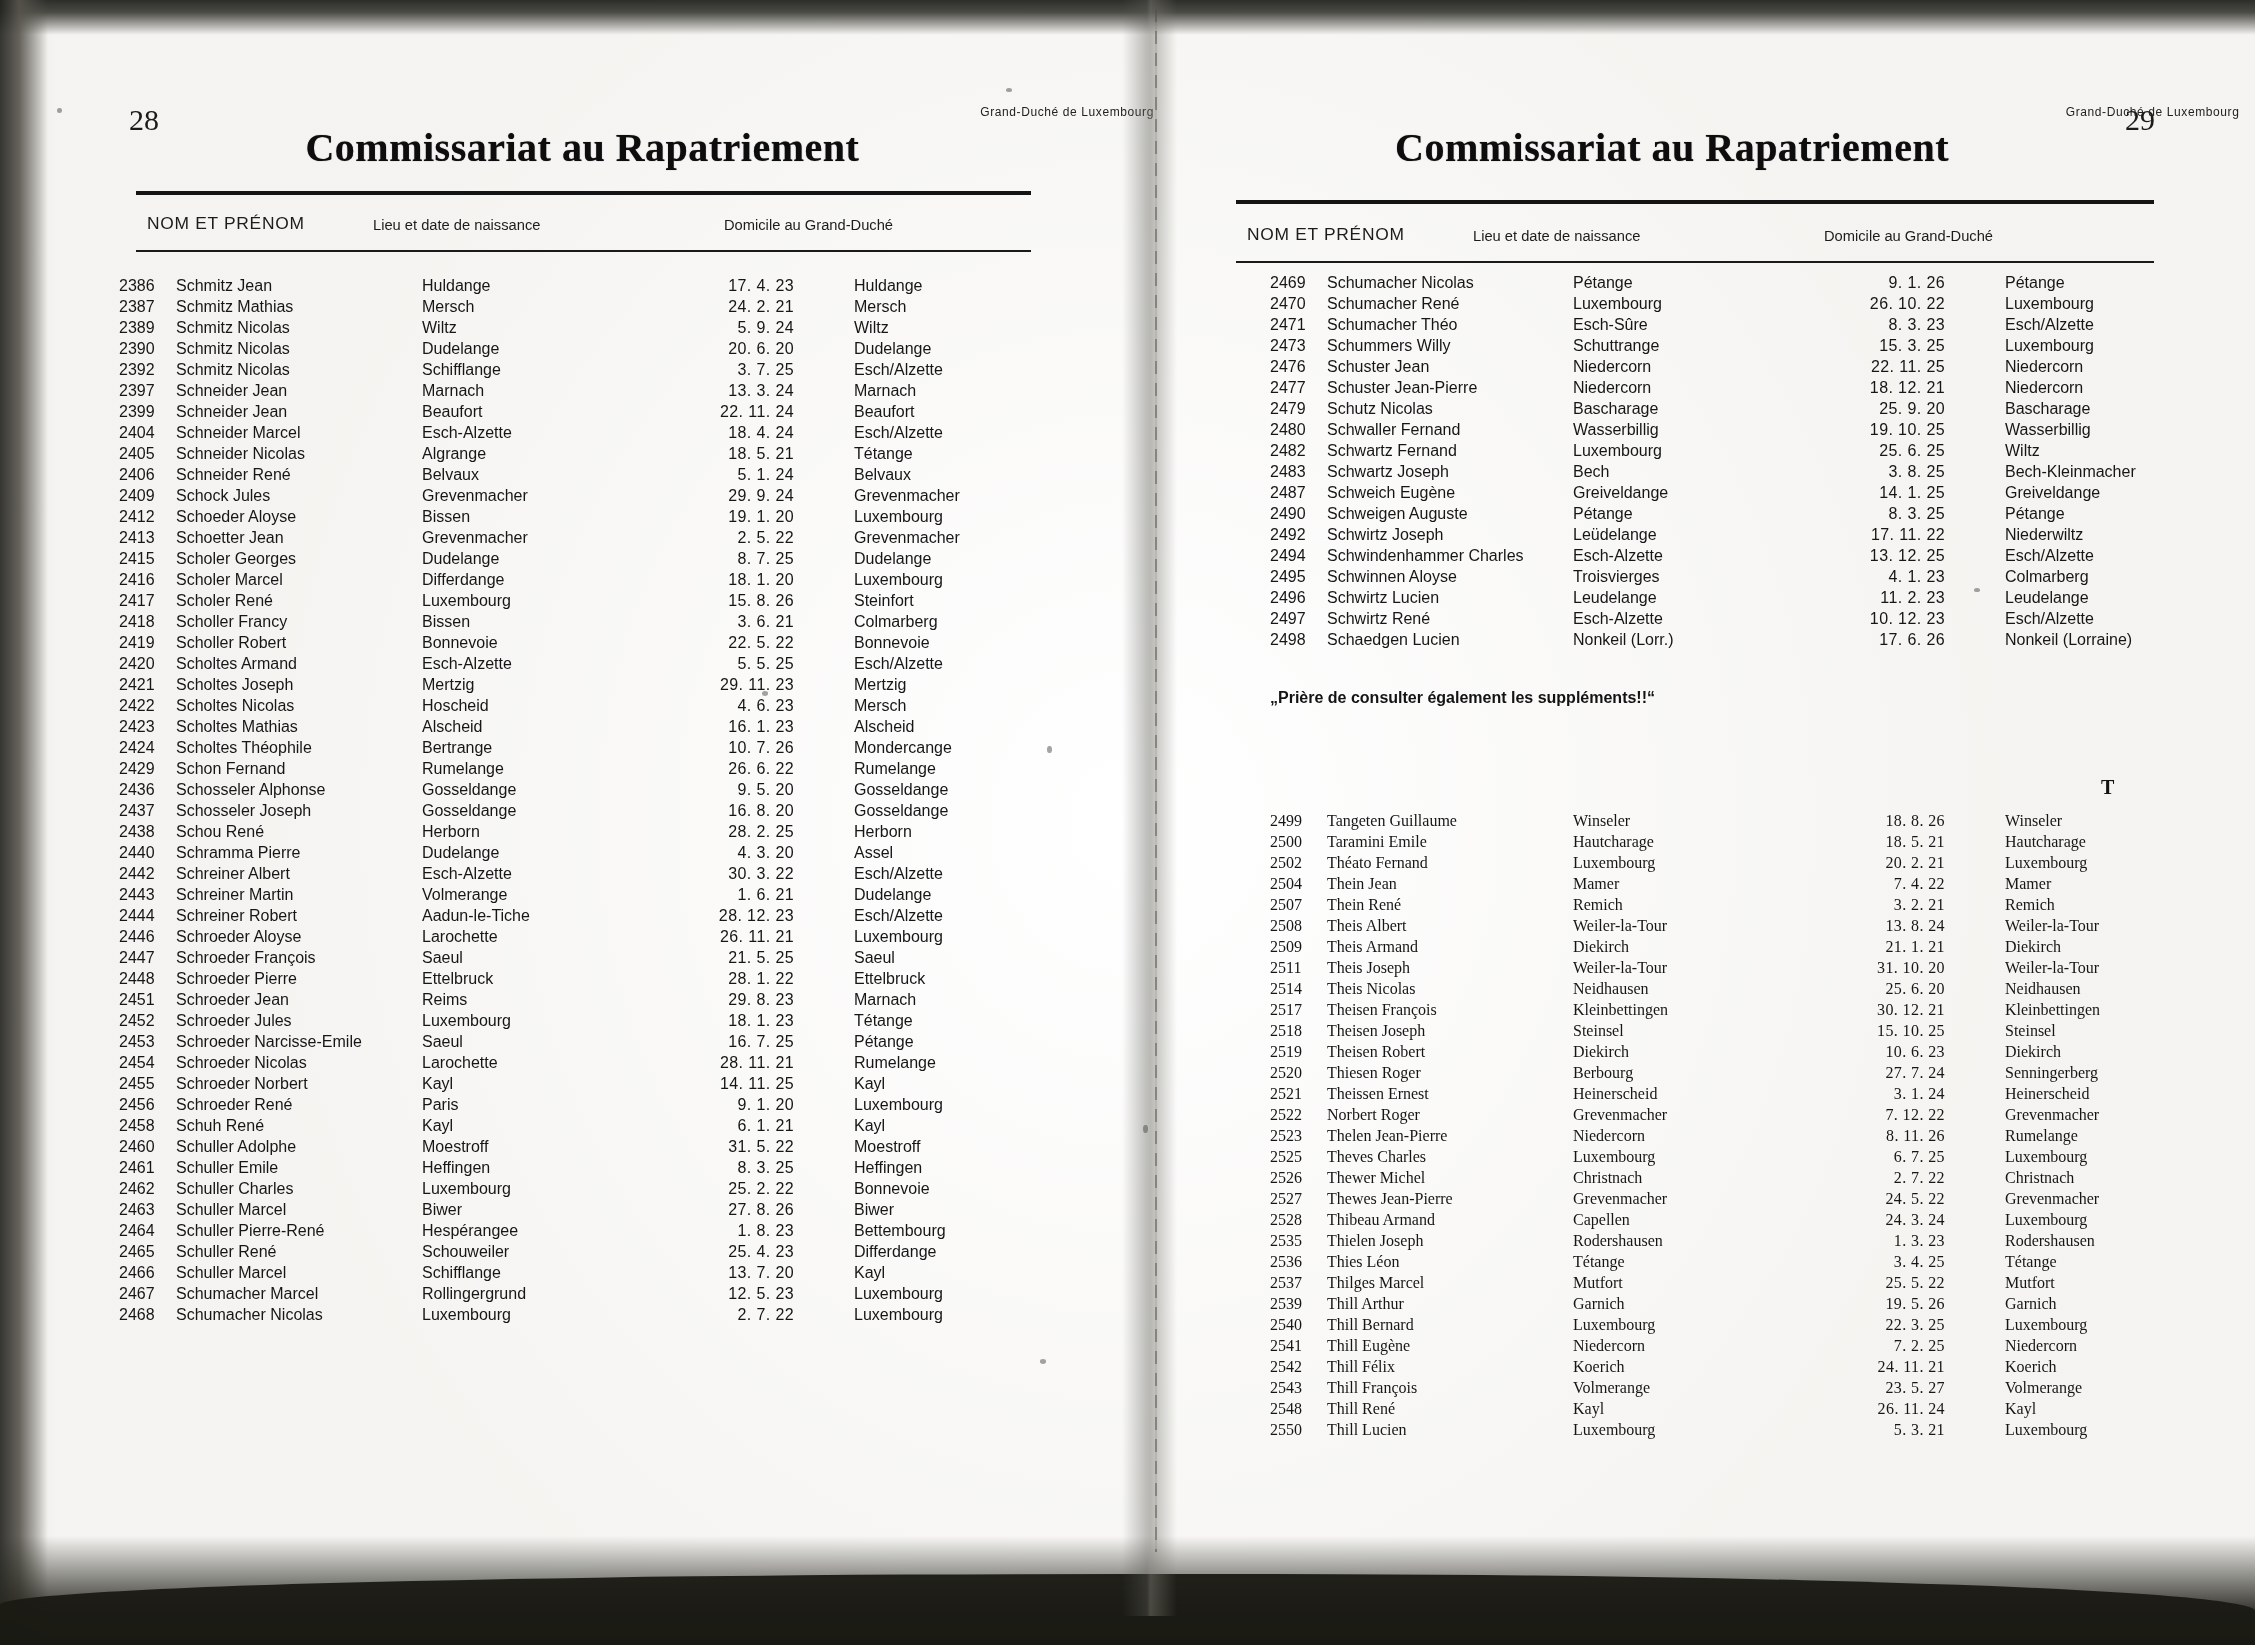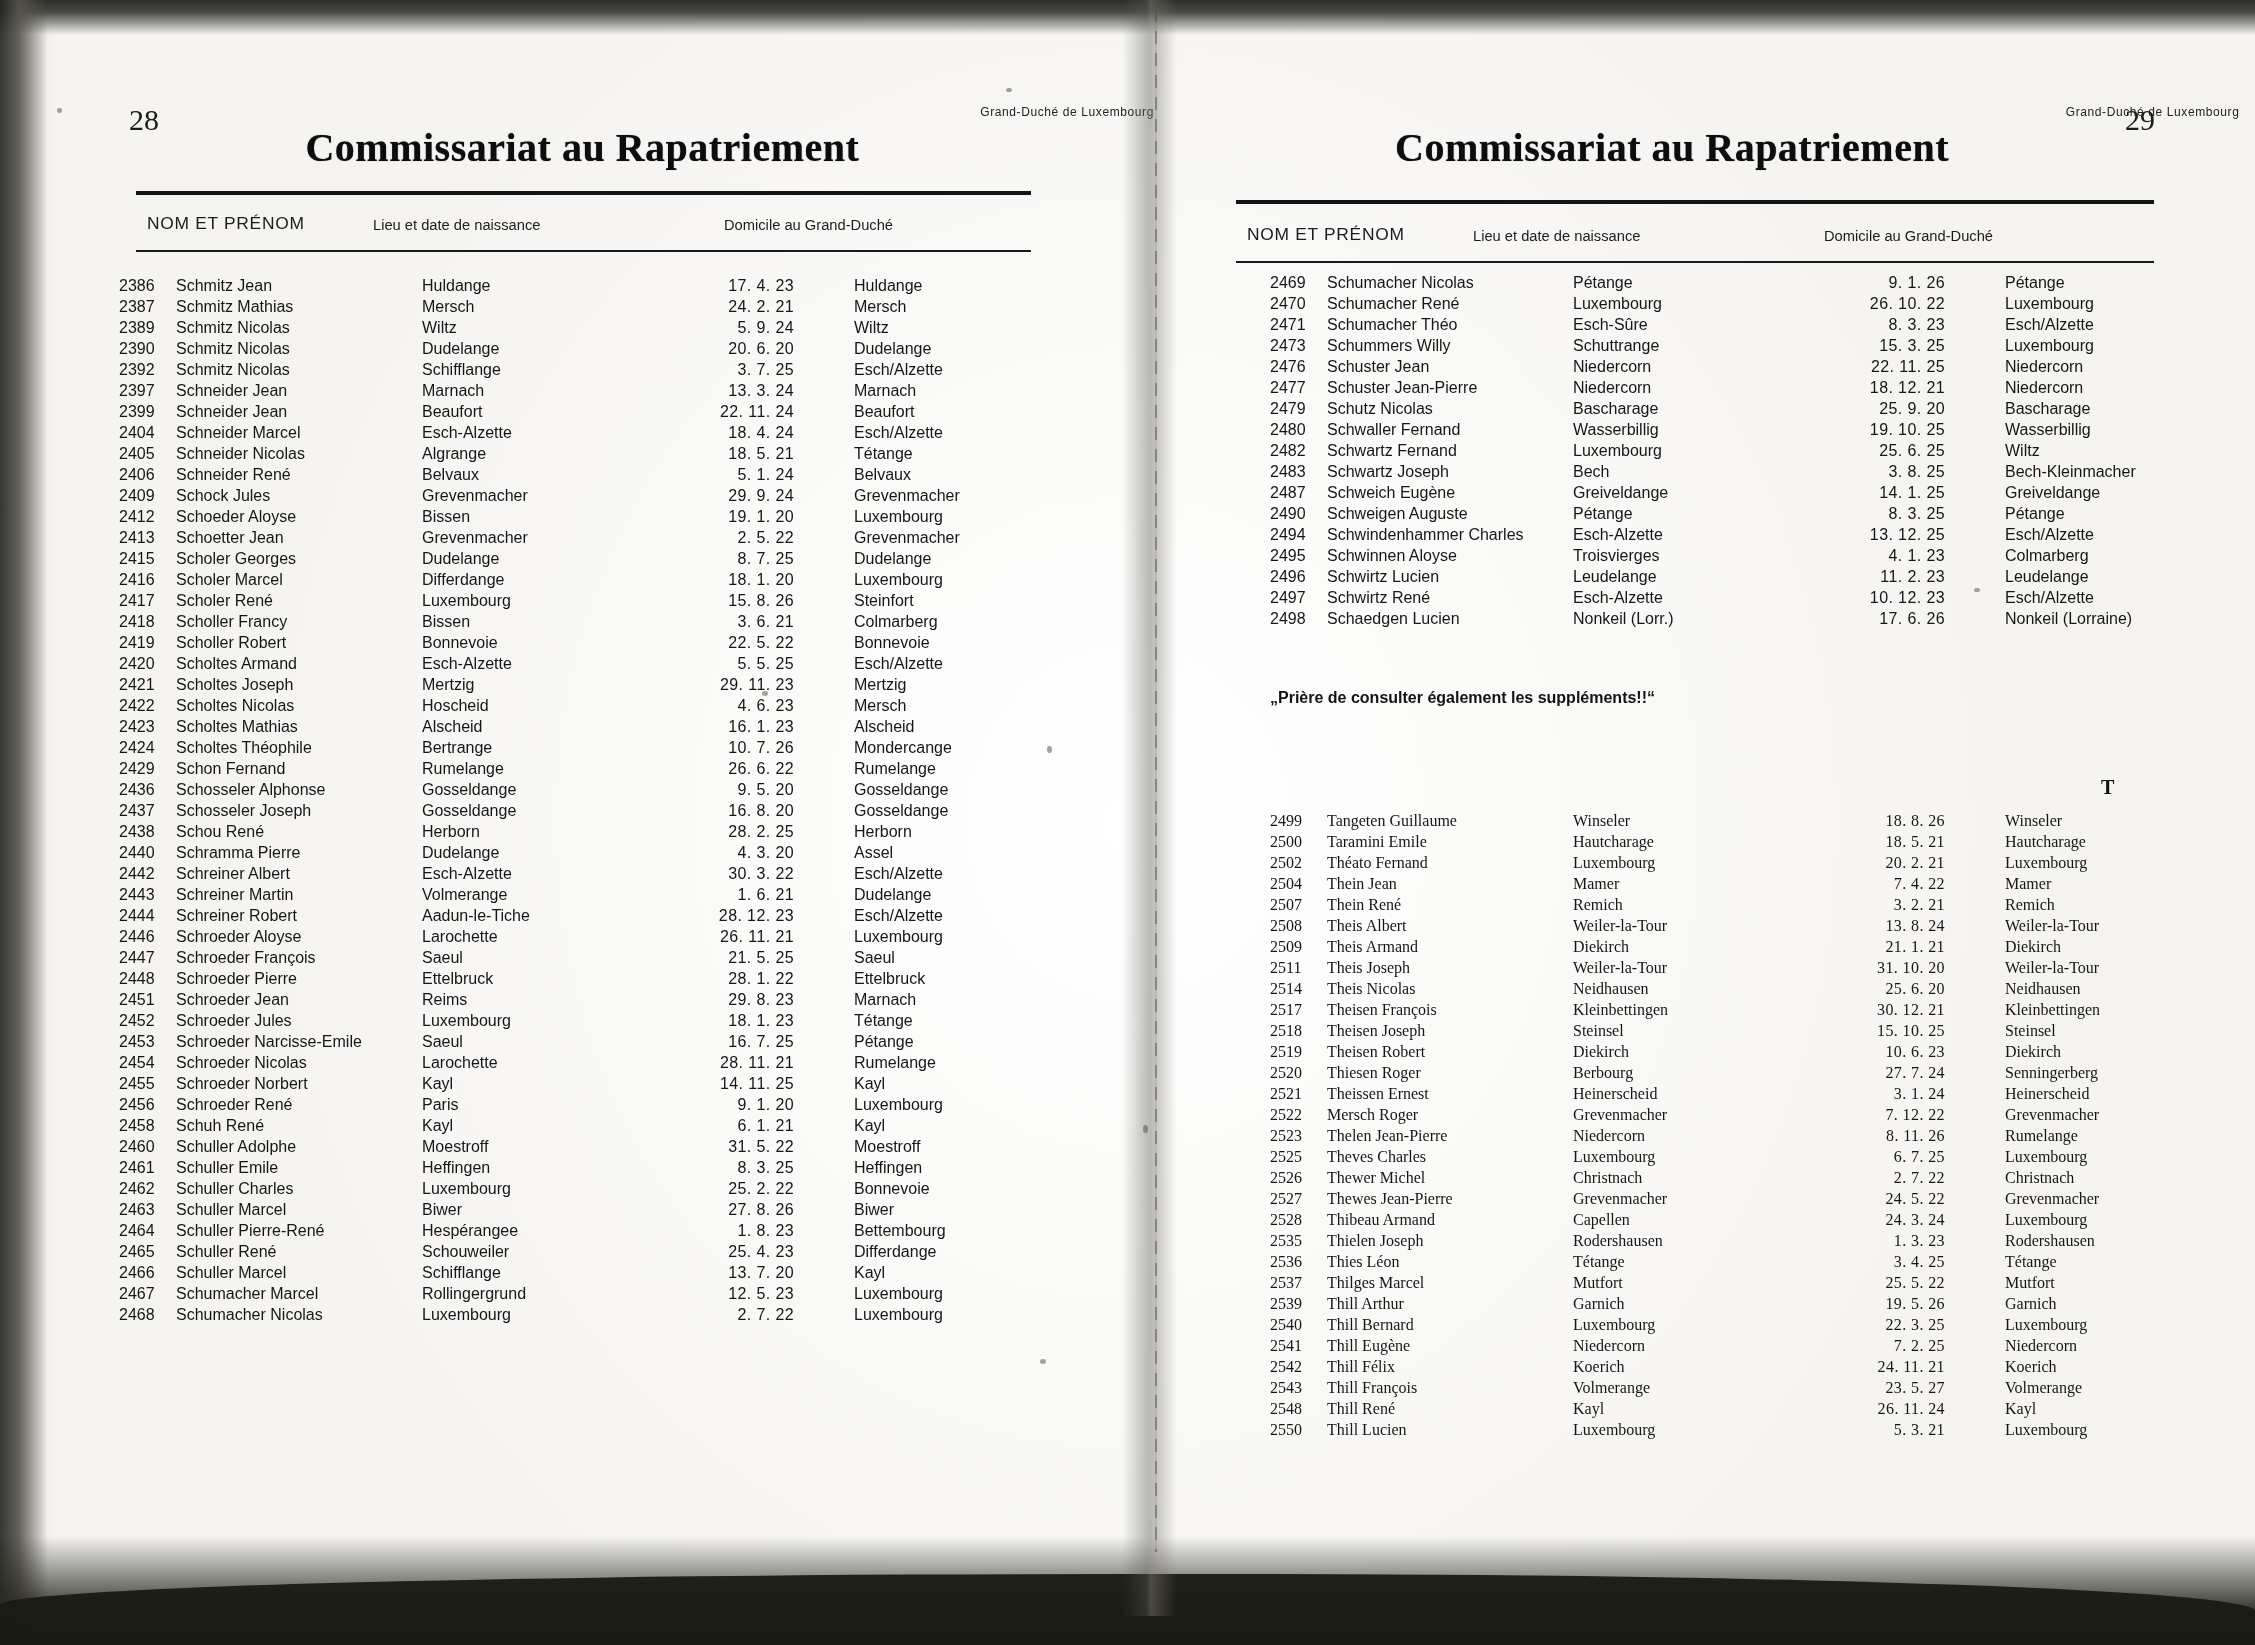--- a/index.html
+++ b/index.html
@@ -643,20 +643,27 @@
           <span class="c-dom">Greiveldange</span>
         </div>
         <div class="row">
           <span class="c-num">2490</span>
           <span class="c-name">Schweigen  Auguste</span>
           <span class="c-place">Pétange</span>
           <span class="c-date">8.   3. 25</span>
           <span class="c-dom">Pétange</span>
         </div>
         <div class="row">
+          <span class="c-num">2492</span>
+          <span class="c-name">Schwirtz  Joseph</span>
+          <span class="c-place">Leüdelange</span>
+          <span class="c-date">17. 11. 22</span>
+          <span class="c-dom">Niederwiltz</span>
+        </div>
+        <div class="row">
           <span class="c-num">2494</span>
           <span class="c-name">Schwindenhammer  Charles</span>
           <span class="c-place">Esch-Alzette</span>
           <span class="c-date">13. 12. 25</span>
           <span class="c-dom">Esch/Alzette</span>
         </div>
         <div class="row">
           <span class="c-num">2495</span>
           <span class="c-name">Schwinnen  Aloyse</span>
           <span class="c-place">Troisvierges</span>
@@ -781,21 +788,21 @@
         </div>
         <div class="row">
           <span class="c-num">2521</span>
           <span class="c-name">Theissen  Ernest</span>
           <span class="c-place">Heinerscheid</span>
           <span class="c-date">3.   1. 24</span>
           <span class="c-dom">Heinerscheid</span>
         </div>
         <div class="row">
           <span class="c-num">2522</span>
-          <span class="c-name">Mersch  Roger</span>
+          <span class="c-name">Norbert  Roger</span>
           <span class="c-place">Grevenmacher</span>
           <span class="c-date">7. 12. 22</span>
           <span class="c-dom">Grevenmacher</span>
         </div>
         <div class="row">
           <span class="c-num">2523</span>
           <span class="c-name">Thelen  Jean-Pierre</span>
           <span class="c-place">Niedercorn</span>
           <span class="c-date">8. 11. 26</span>
           <span class="c-dom">Rumelange</span>

